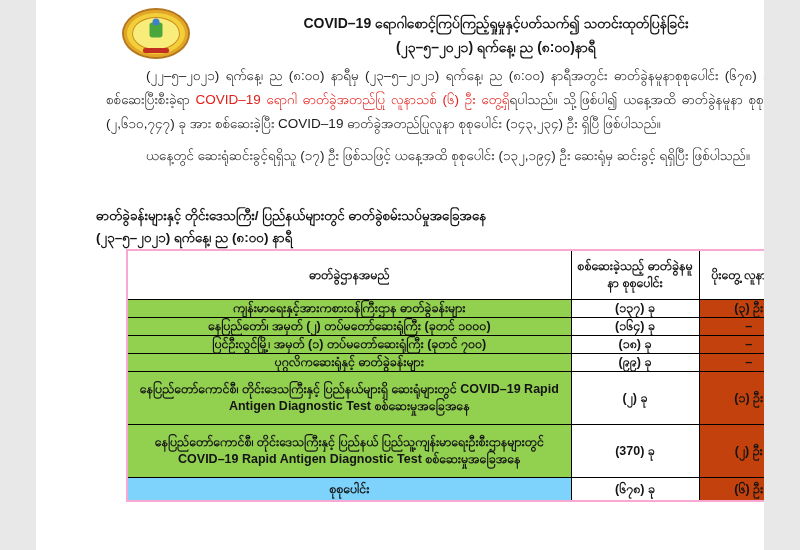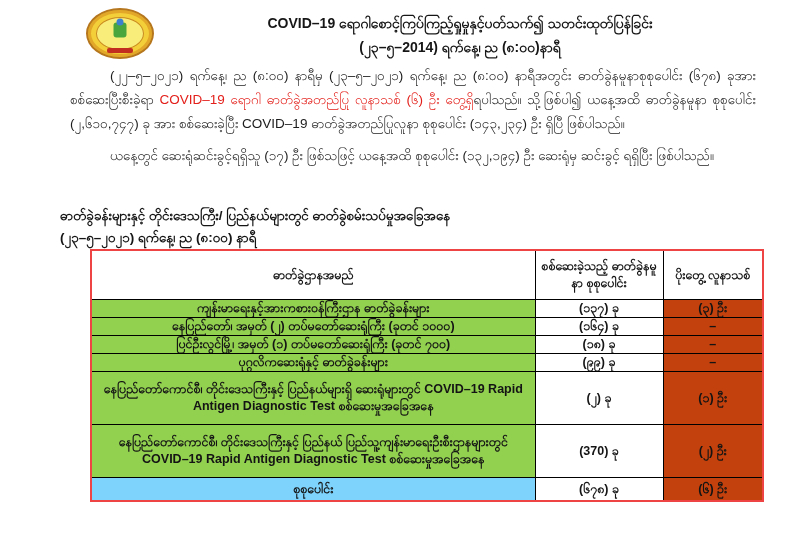--- a/index.html
+++ b/index.html
@@ -1,17 +1,17 @@
 <!DOCTYPE html>
 <html><head>
 <meta charset="utf-8">
 <style>
   html,body { margin:0; padding:0; background:#e8e8e8; }
   .page {
-    position:relative; width:800px; height:550px; margin:0 auto;
+    position:relative; width:728px; height:550px; margin:0 auto;
     background:#ffffff; overflow:hidden;
     font-family:"Liberation Sans","DejaVu Sans",sans-serif;
     color:#111;
   }
 
   
   .logo {
     position:absolute; left:86px; top:8px; width:64px; height:47px;
     border-radius:50%; background:#f3cf3a; border:2px solid #b5761d;
     box-shadow: inset 0 0 0 3px #e2a728;
@@ -55,21 +55,21 @@
   
   table.labs {
     position:absolute; left:90px; top:249px;
     border-collapse:collapse; table-layout:fixed; width:672px;
     font-size:12.5px; font-weight:bold; color:#141414;
   }
   table.labs td, table.labs th {
     border:1px solid #000; padding:1px 4px; text-align:center;
     overflow:hidden;
   }
-  table.labs { border:2px solid #ef4444; }
+  table.labs { border:2px solid #f9a8d4; }
   tr.hdr td { height:46px; background:#ffffff; line-height:1.35; font-size:12.5px; }
   td.name   { background:#92d050; }
   tr.single td { height:15px; line-height:1.15; }
   tr.multi td  { height:48px; line-height:1.35; padding:2px 5px; }
   td.samp { text-align:right; padding-right:34px; background:#fff; }
   td.pos  { text-align:right; padding-right:13px; background:#c2410c; }
   tr.total td { height:20px; line-height:1.2; }
   tr.total td.name { background:#7dd3fc; }
 </style>
 </head>
@@ -79,21 +79,21 @@
 
   <div class="logo">
     <div class="inner"></div>
     <div class="emblem"></div>
     <div class="emblem-dot"></div>
     <div class="banner"></div>
   </div>
 
   <div class="titles">
     <div>COVID–19 ရောဂါစောင့်ကြပ်ကြည့်ရှုမှုနှင့်ပတ်သက်၍ သတင်းထုတ်ပြန်ခြင်း</div>
-    <div>(၂၃–၅–2014) ရက်နေ့၊ ည (၈:၀၀)နာရီ</div>
+    <div>(၂၃–၅–၂၀၂၁) ရက်နေ့၊ ည (၈:၀၀)နာရီ</div>
   </div>
 
   <div class="body-text">
     <p><span>(၂၂–၅–၂၀၂၁) ရက်နေ့၊ ည (၈:၀၀) နာရီမှ (၂၃–၅–၂၀၂၁) ရက်နေ့၊ ည (၈:၀၀) နာရီအတွင်း ဓာတ်ခွဲနမူနာစုစုပေါင်း (၆၇၈) ခုအား စစ်ဆေးပြီးစီးခဲ့ရာ </span><span class="red">COVID–19 ရောဂါ ဓာတ်ခွဲအတည်ပြု လူနာသစ် (၆) ဦး တွေ့ရှိ</span><span>ရပါသည်။ သို့ဖြစ်ပါ၍ ယနေ့အထိ ဓာတ်ခွဲနမူနာ စုစုပေါင်း (၂,၆၁၀,၇၄၇) ခု အား စစ်ဆေးခဲ့ပြီး COVID–19 ဓာတ်ခွဲအတည်ပြုလူနာ စုစုပေါင်း (၁၄၃,၂၃၄) ဦး ရှိပြီ ဖြစ်ပါသည်။</span></p>
     <p>ယနေ့တွင် ဆေးရုံဆင်းခွင့်ရရှိသူ (၁၇) ဦး ဖြစ်သဖြင့် ယနေ့အထိ စုစုပေါင်း (၁၃၂,၁၉၄) ဦး ဆေးရုံမှ ဆင်းခွင့် ရရှိပြီး ဖြစ်ပါသည်။</p>
   </div>
 
   <div class="table-heading">
     <div>ဓာတ်ခွဲခန်းများနှင့် တိုင်းဒေသကြီး/ ပြည်နယ်များတွင် ဓာတ်ခွဲစမ်းသပ်မှုအခြေအနေ</div>
     <div>(၂၃–၅–၂၀၂၁) ရက်နေ့၊ ည (၈:၀၀) နာရီ</div>

